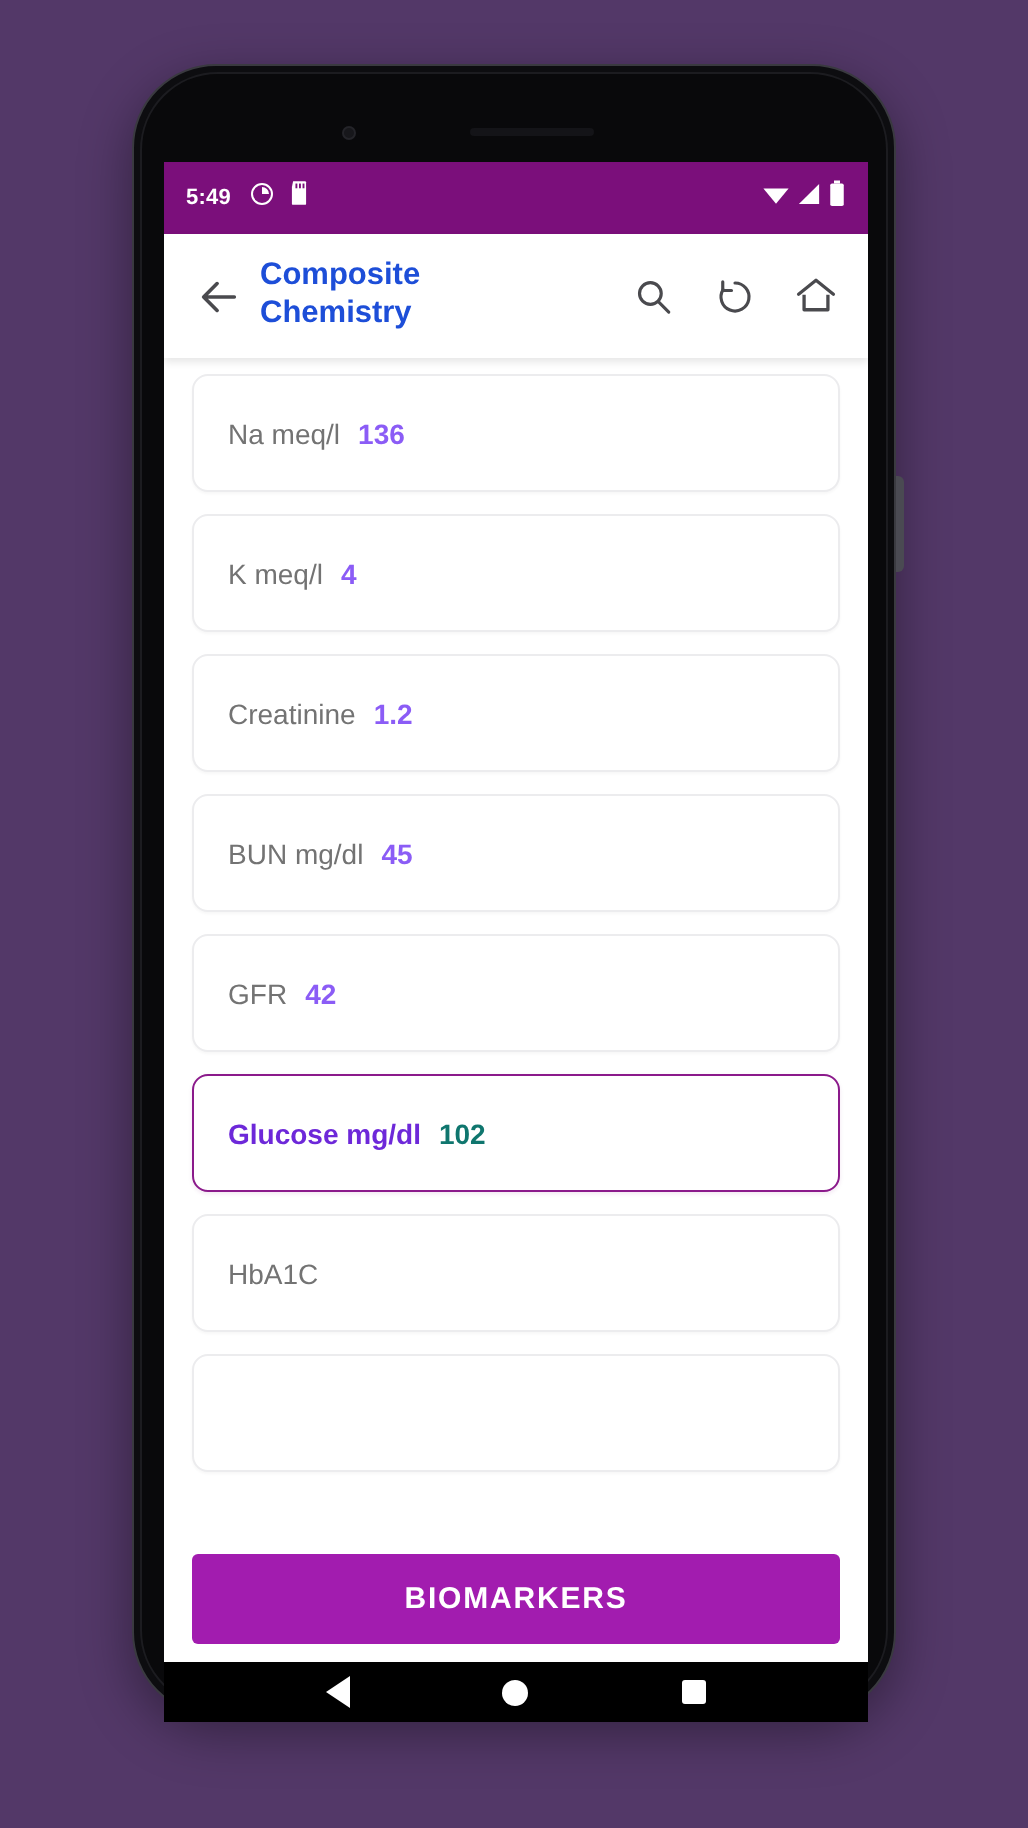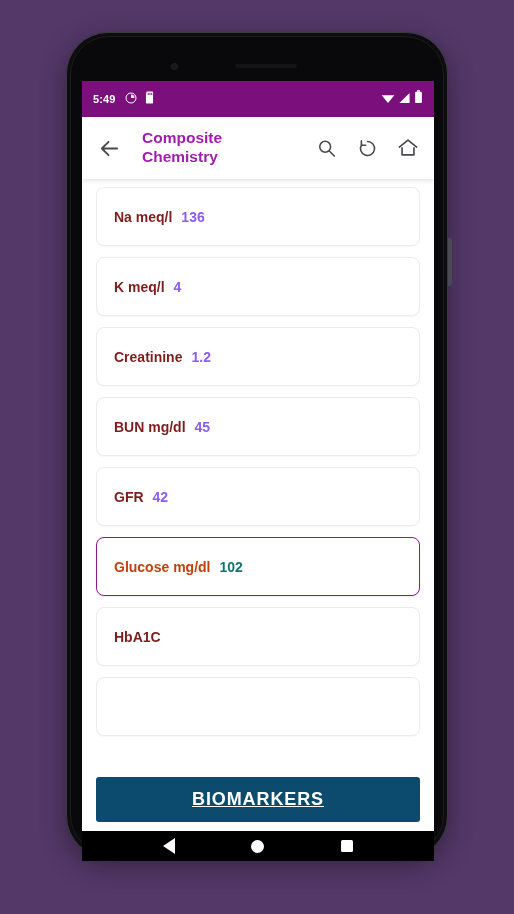--- a/index.html
+++ b/index.html
@@ -123,23 +123,23 @@
     width: 34px;
     height: 34px;
     display: flex;
     align-items: center;
     justify-content: center;
     flex: 0 0 auto;
   }
   #page-title {
     font-size: 15.5px;
     font-weight: bold;
-    color: #a21caf;
+    color: #1d4ed8;
     line-height: 1.22;
-    margin-left: 16px;
+    margin-left: 4px;
     max-width: 130px;
   }
   #app-bar-actions {
     margin-left: auto;
     display: flex;
     align-items: center;
     gap: 13px;
   }
   .app-bar-icon {
     width: 28px;
@@ -172,25 +172,25 @@
     padding: 0 17px;
     box-sizing: border-box;
     box-shadow: 0 1px 1.5px rgba(0,0,0,0.035);
   }
   .lab-card.selected {
     border: 1.6px solid #8B1A8B;
     box-shadow: 0 1px 2px rgba(123,15,123,0.10);
   }
   .lab-label {
     font-size: 14px;
-    color: #7f1d1d;
-    font-weight: bold;
+    color: #737373;
+    font-weight: normal;
   }
   .lab-card.selected .lab-label {
-    color: #c2410c;
+    color: #6d28d9;
     font-weight: bold;
     text-align: right;
   }
   .lab-value {
     font-size: 14px;
     color: #8b5cf6;
     font-weight: bold;
     margin-left: 9px;
   }
   .lab-card.selected .lab-value {
@@ -209,30 +209,29 @@
     display: flex;
     align-items: center;
     justify-content: center;
     padding: 0 14px;
     box-sizing: border-box;
     z-index: 4;
   }
   #biomarkers-button {
     width: 100%;
     height: 45px;
-    background: #0c4a6e;
+    background: #a21caf;
     border: none;
     border-radius: 3px;
     color: #ffffff;
     font-family: "Liberation Sans", sans-serif;
-    font-size: 18px;
+    font-size: 15px;
     font-weight: bold;
     letter-spacing: 0.9px;
     cursor: pointer;
-    text-decoration: underline;
   }
 
   
   #nav-bar {
     position: absolute;
     left: 15px;
     top: 798px;
     width: 352px;
     height: 30px;
     background: #000000;

